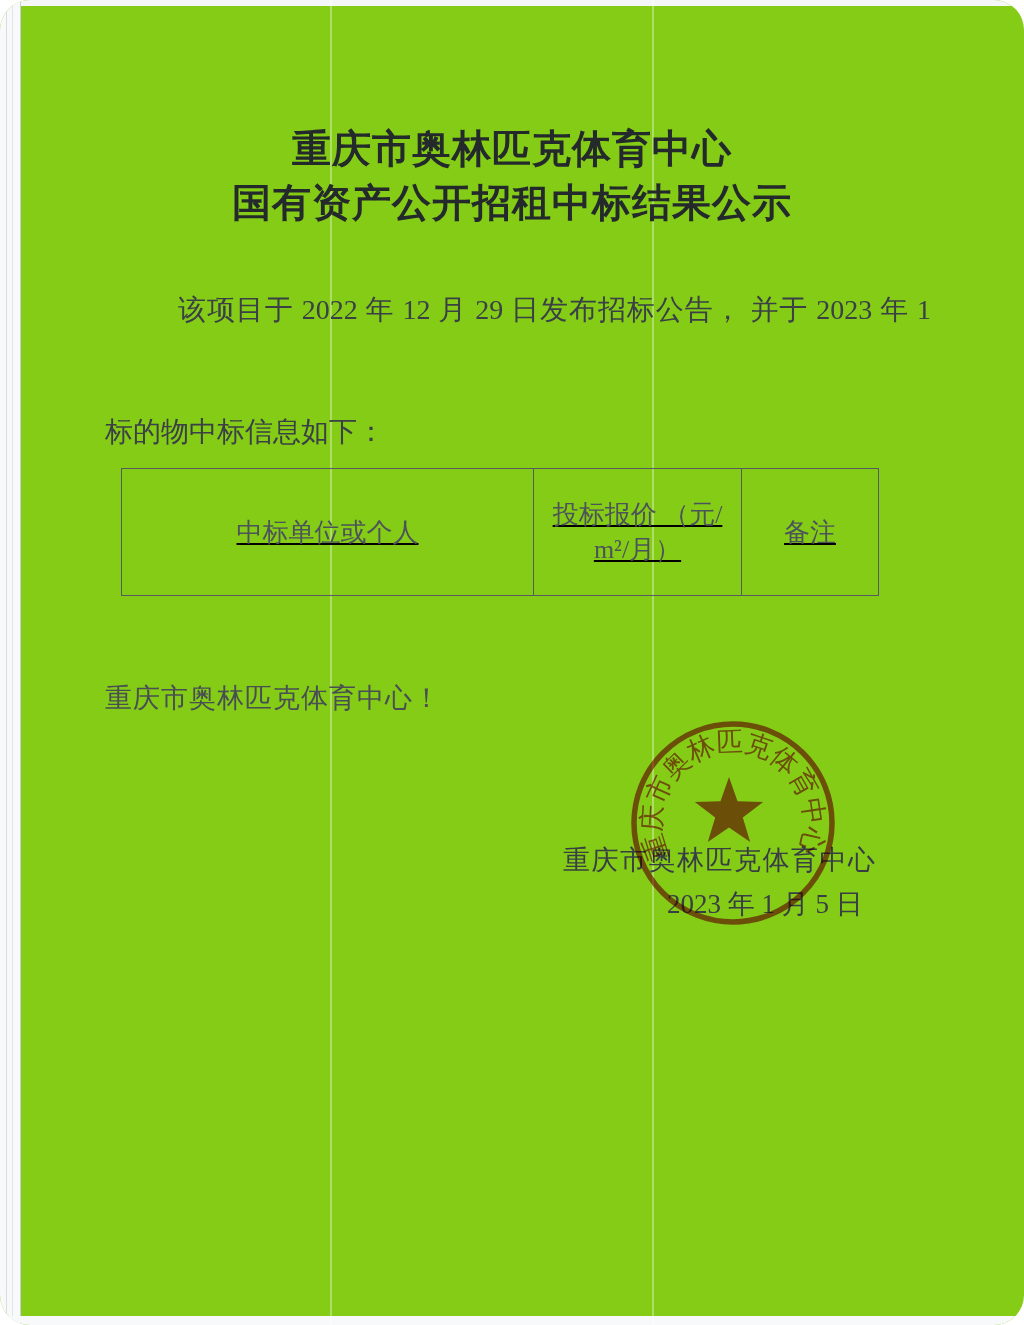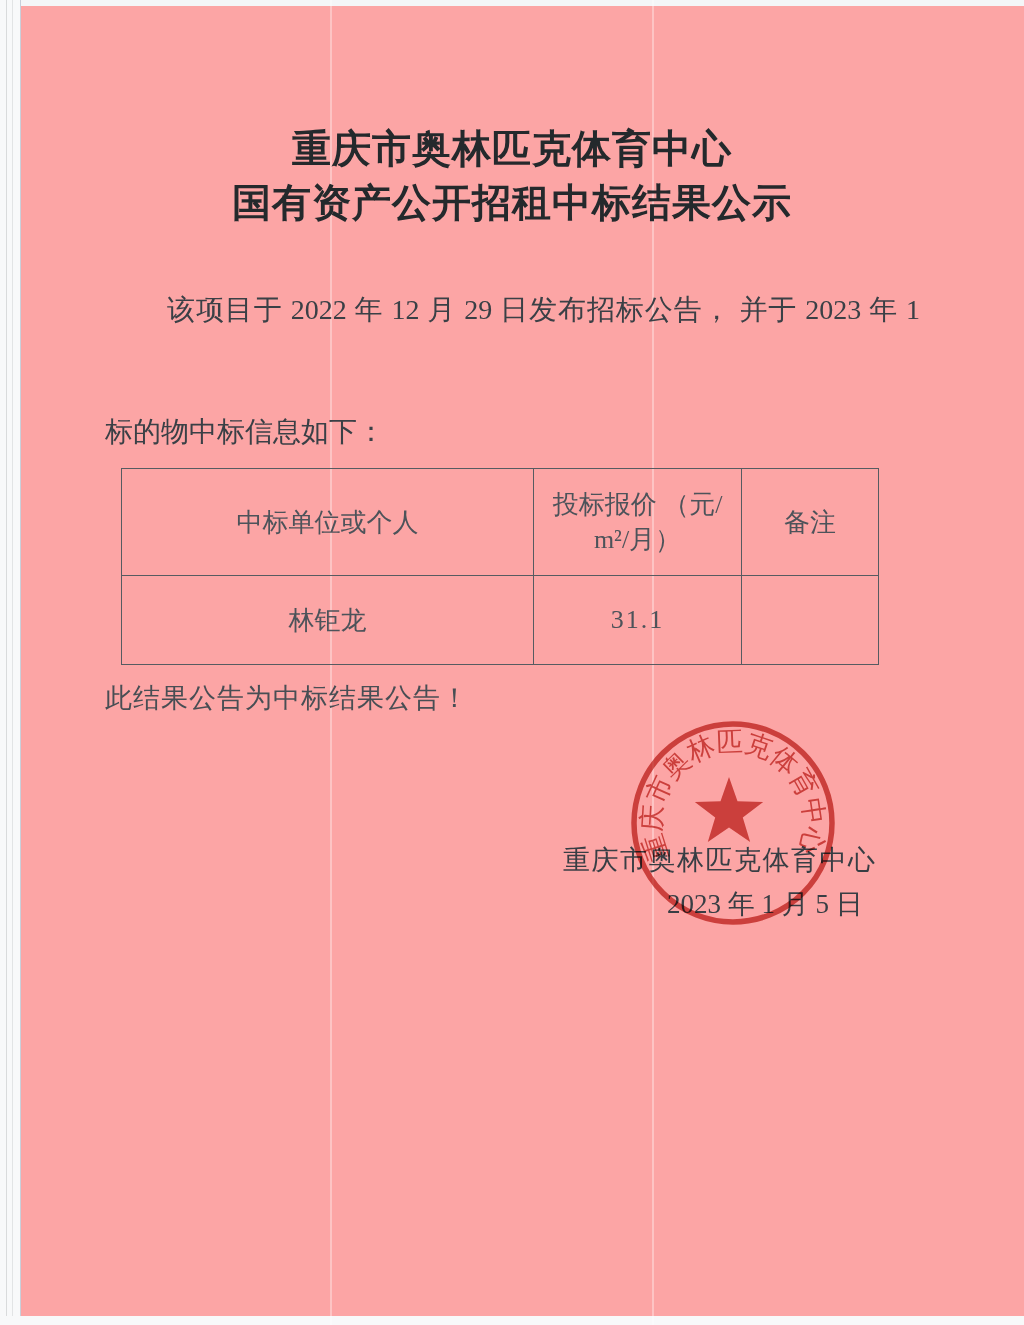--- a/index.html
+++ b/index.html
@@ -1,21 +1,22 @@
 <!DOCTYPE html>
 <html><head>
 <meta charset="utf-8">
 <style>
   html,body{margin:0;padding:0;background:#ffffff;}
   .page{
     position:relative;
     width:1024px;height:1325px;
-    background:#fca5a5;
+    background:#84cc16;
     overflow:hidden;
     font-family:"Liberation Serif", serif;
+    border-radius:30px;
   }
   
   .edge-left{position:absolute;left:0;top:0;width:20px;height:100%;
     background:#f8f9fa;border-right:1px solid #c9cfda;}
   .edge-left::before{content:"";position:absolute;left:6px;top:0;width:1px;height:100%;background:#d9dbdc;}
   .edge-left::after{content:"";position:absolute;left:12px;top:0;width:1px;height:100%;background:#e2e4e5;}
   .edge-top{position:absolute;left:0;top:0;width:100%;height:6px;background:#f4f6f8;}
   .edge-bottom{position:absolute;left:0;bottom:0;width:100%;height:9px;background:#f8f9fa;}
   .crease{position:absolute;top:0;width:2px;height:100%;background:rgba(255,255,255,.35);}
 
@@ -31,38 +32,38 @@
   }
   .t1{top:122px;}
   .t2{top:176px;}
 
   .bodyline{
     position:absolute;left:105px;width:815px;
     font-size:28px;line-height:40px;
     color:#3a4046;
     white-space:pre-wrap;
   }
-  .just{text-align:justify;text-align-last:justify;}
+  .just{text-align:justify;text-align-last:justify;margin-left:11px;}
   .indent{padding-left:62px;width:753px;}
 
   table.bid{
     position:absolute;left:121px;top:468px;
     border-collapse:collapse;
     table-layout:fixed;
     width:757px;
   }
   table.bid td, table.bid th{
     border:1px solid #565b61;
     text-align:center;vertical-align:middle;
     font-weight:normal;
     font-size:26px;
     color:#4d535a;
     padding:0;
   }
-  tr.hdr{height:107px;}
+  tr.hdr{height:127px;text-decoration:underline;}
   tr.datarow{height:89px;}
   .winner{font-family:"Liberation Sans", sans-serif;font-weight:700;color:#2e3338;font-size:27px;}
   .price{letter-spacing:2px;color:#3f454b;}
 
   .note{
     position:absolute;left:105px;top:680px;
     font-size:27px;color:#484e54;letter-spacing:1px;
   }
   .sig-org{
     position:absolute;left:563px;top:842px;
@@ -105,29 +106,24 @@
     </colgroup>
     <tbody>
         <tr class="hdr">
       <th>中标单位或个人</th>
       <th>
         <div>投标报价 （元/</div>
         <div>m²/月）</div>
       </th>
       <th>备注</th>
     </tr>
-    <tr class="datarow">
-      <td class="winner">林钜龙</td>
-      <td class="price">31.1</td>
-      <td></td>
-    </tr>
   </tbody>
     </table>
 
-  <div class="note">此结果公告为中标结果公告！</div>
+  <div class="note">重庆市奥林匹克体育中心！</div>
 
   <div class="sig-org">重庆市奥林匹克体育中心</div>
   <div class="sig-date">2023 年 1 月 5 日</div>
 
   <svg class="seal" viewBox="-122 -122 244 244">
     <circle cx="0" cy="0" r="99" fill="none" stroke="#c84b45" stroke-width="5.5"></circle>
     <polygon fill="#c84b45" points="-4,-46 -12.5,-21.7 -38.2,-21.1 -17.8,-5.5 -25.2,19.1 -4,4.5 17.2,19.1 9.8,-5.5 30.2,-21.1 4.5,-21.7">
     </polygon>
     <defs>
       <path id="sealArc" d="M -63.6 33.8 A 72 72 0 1 1 63.6 33.8" fill="none"></path>

